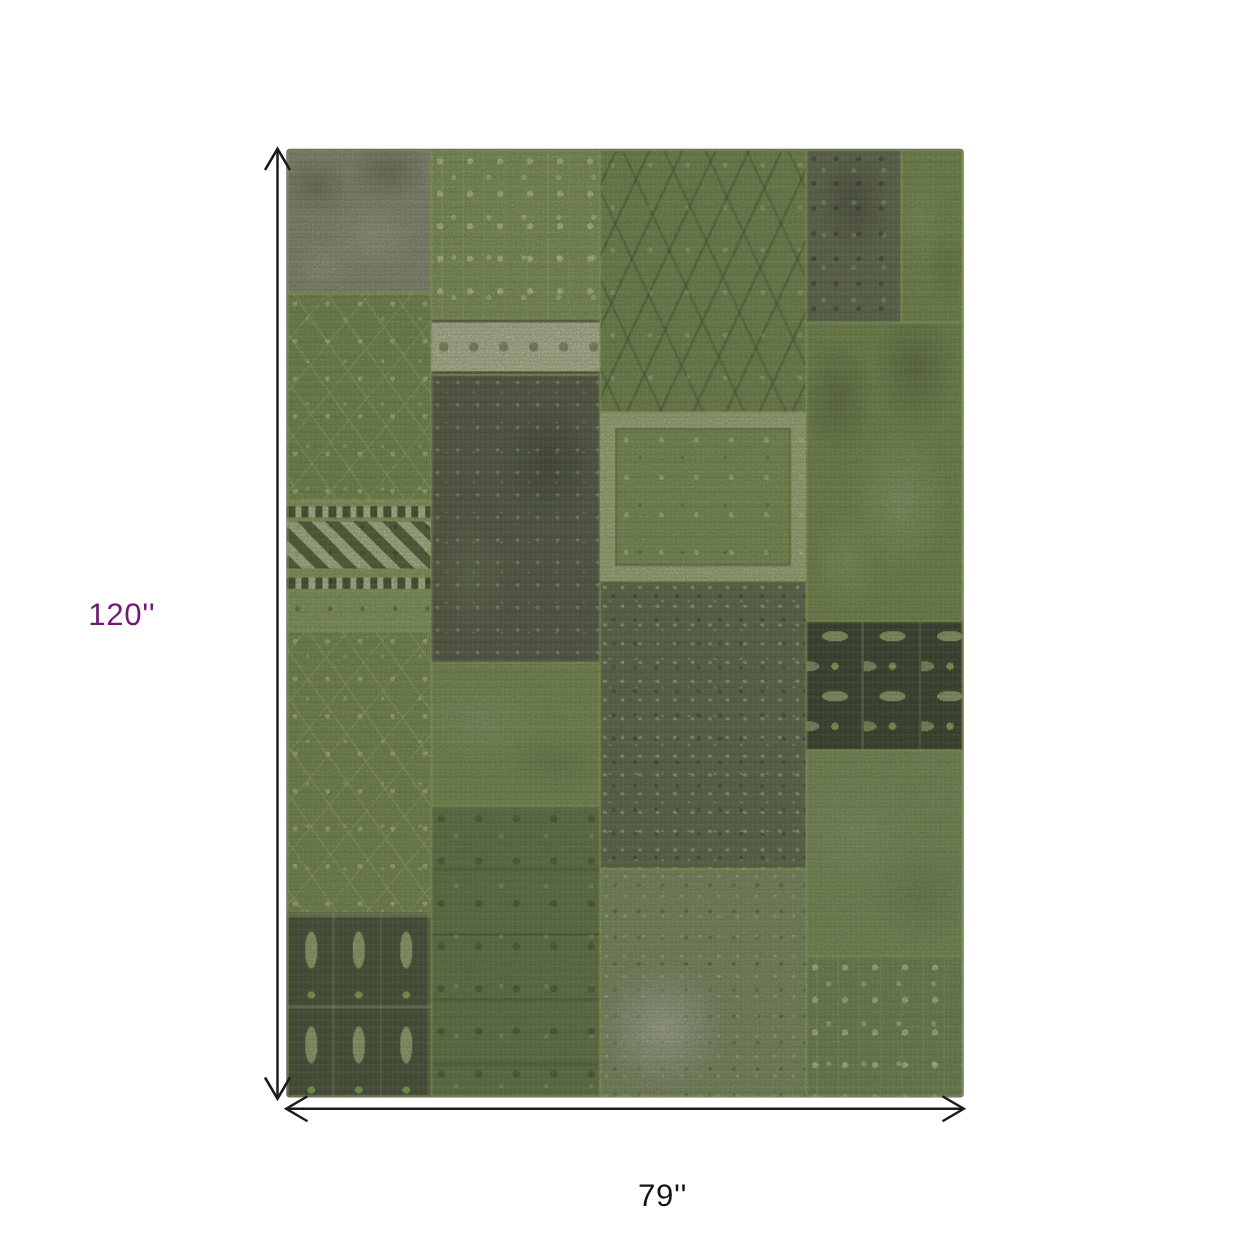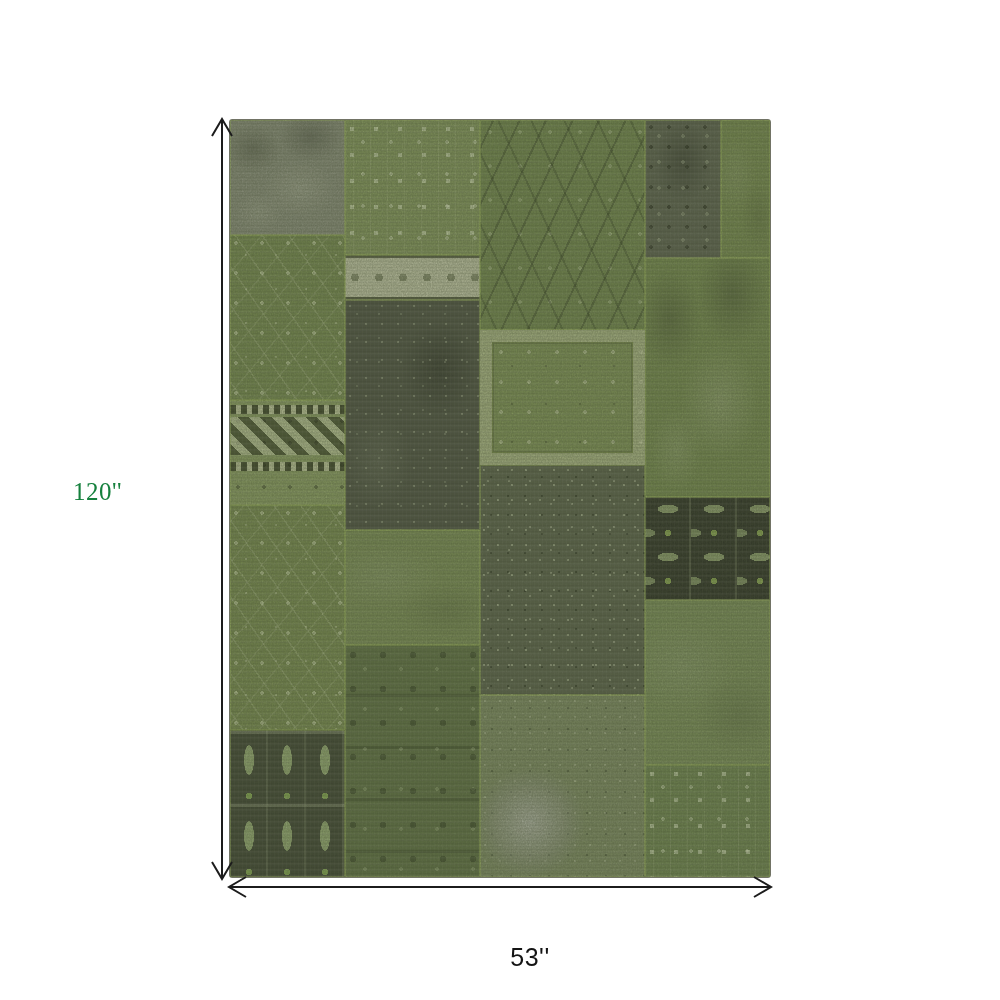--- a/index.html
+++ b/index.html
@@ -158,16 +158,16 @@
       <path d="M212,136 L222,119 L232,136"></path>
       <path d="M212,862 L222,879 L232,862"></path>
     </g>
     <g fill="none" stroke-width="2" stroke="#1c1c1c">
       <line x1="230" y1="887" x2="770" y2="887"></line>
       <path d="M246,877 L229,887 L246,897"></path>
       <path d="M754,877 L771,887 L754,897"></path>
     </g>
   </svg>
 
-  <div class="dim-label label-h" style="color: #15803d; font-family: Liberation Serif, serif;">120''</div>
-  <div class="dim-label label-w" style="color: rgb(20, 20, 20);">53''</div>
+  <div class="dim-label label-h" style="color: #701a75;">120''</div>
+  <div class="dim-label label-w" style="color: rgb(20, 20, 20);">79''</div>
 
 </div>
 
 </body></html>

